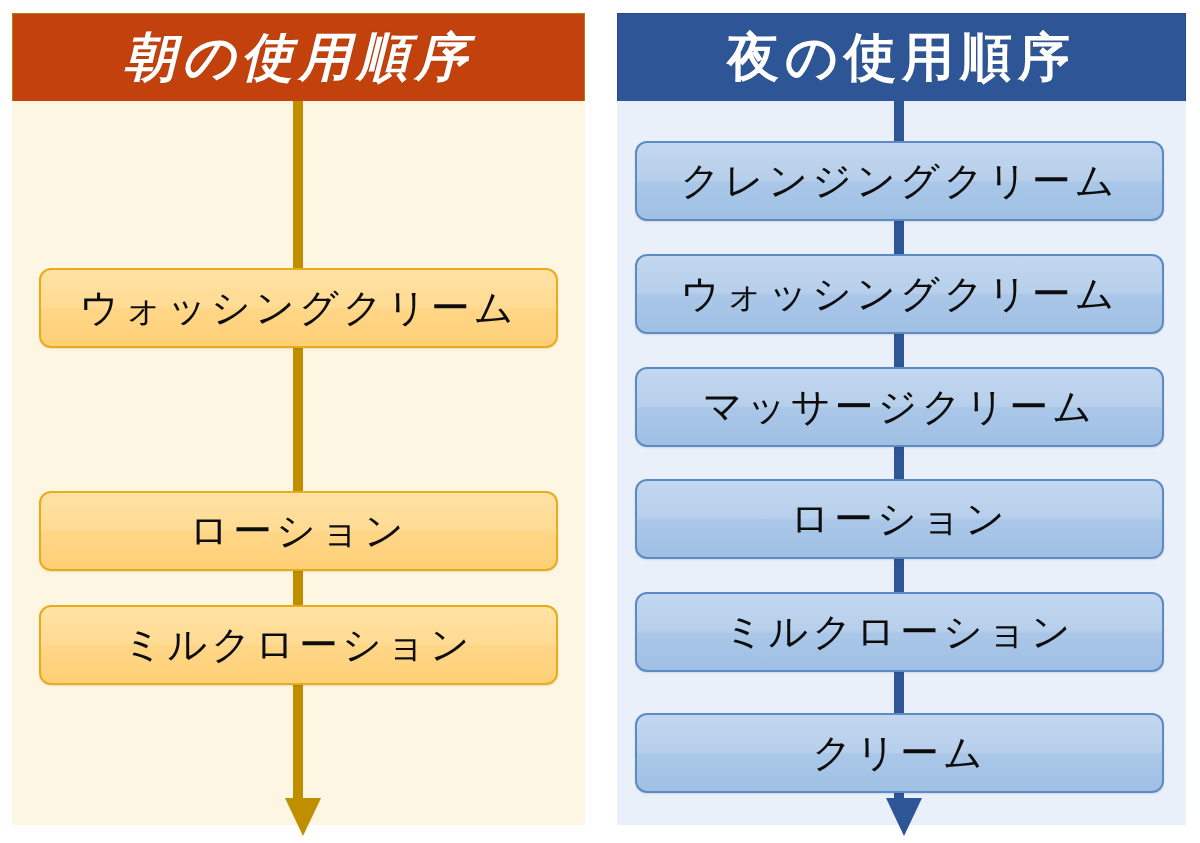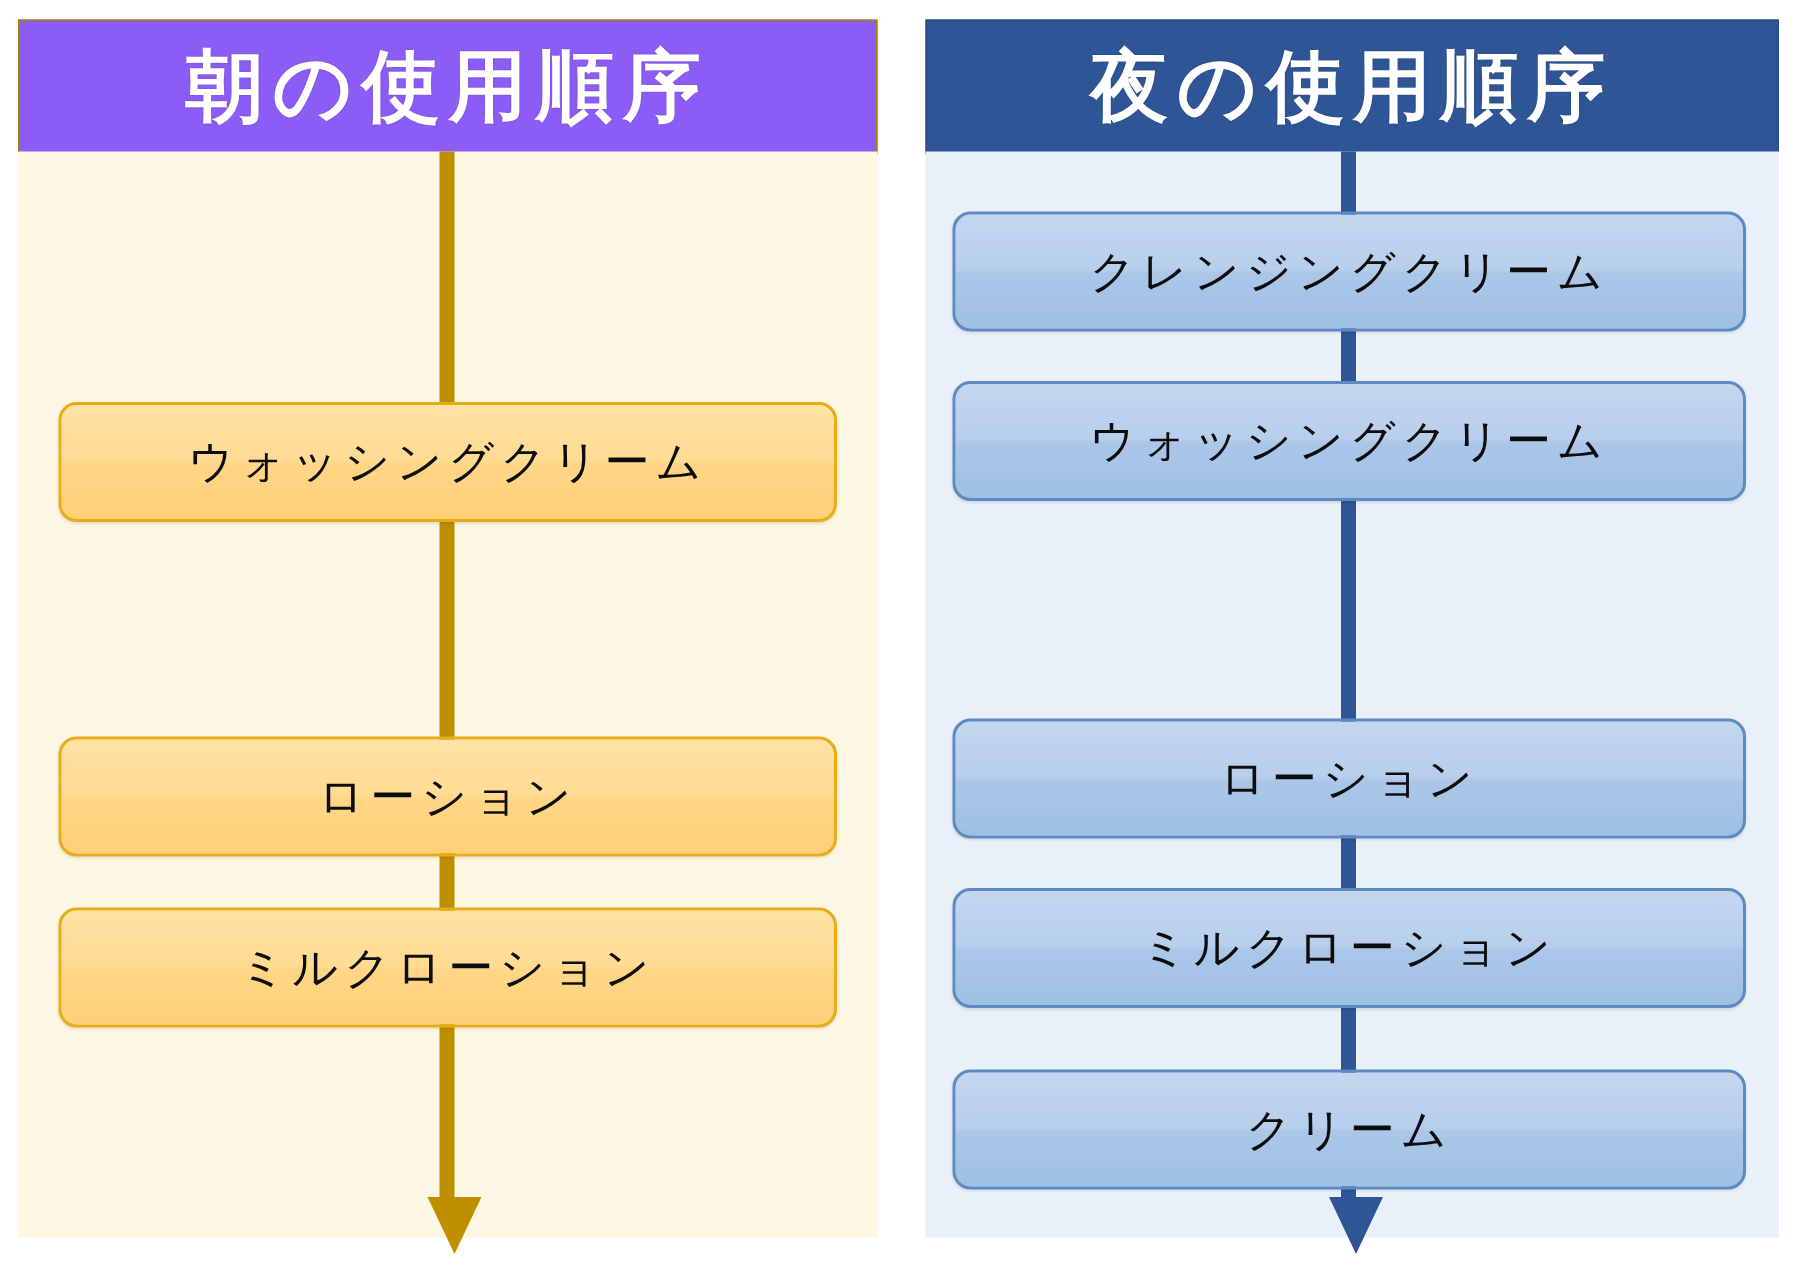--- a/index.html
+++ b/index.html
@@ -45,22 +45,23 @@
     display: flex;
     align-items: center;
     justify-content: center;
     color: #ffffff;
     font-size: 52px;
     font-weight: 700;
     letter-spacing: 6px;
     text-shadow: 0 0 1px rgba(0,0,0,0.25);
   }
   .panel-morning .panel-header {
-    background: #8b5cf6;
+    background: #c2410c;
     border: 1px solid #ad8100;
+    font-style: italic;
   }
   .panel-night .panel-header {
     background: #2e5596;
     border: 1px solid #284a84;
   }
 
   .panel-body {
     position: absolute;
     top: 88px;
     left: 0;
@@ -111,21 +112,21 @@
 
   
   .step {
     position: absolute;
     height: 80px;
     box-sizing: border-box;
     border-radius: 12px;
     display: flex;
     align-items: center;
     justify-content: center;
-    font-size: 30px;
+    font-size: 39px;
     color: #0d0d0d;
     letter-spacing: 4px;
     white-space: nowrap;
   }
   .panel-morning .step {
     left: 27px;
     width: 519px;
     border: 2px solid #e8ac18;
     background: linear-gradient(to bottom, #ffe2a4 0%, #ffdb93 48%, #ffd687 52%, #ffcf76 100%);
     box-shadow: 0 1px 2px rgba(0,0,0,0.10);
@@ -156,19 +157,20 @@
   </div>
 
   <div class="panel panel-night">
     <div class="panel-header">夜の使用順序</div>
     <div class="panel-body">
       <div class="connector connector-night"></div>
       <div class="arrowhead arrowhead-night"></div>
 
       <div class="step" style="top:40px">クレンジングクリーム</div>
       <div class="step" style="top:153px">ウォッシングクリーム</div>
+      <div class="step" style="top:266px">マッサージクリーム</div>
       <div class="step" style="top:378px">ローション</div>
       <div class="step" style="top:491px">ミルクローション</div>
       <div class="step" style="top:612px">クリーム</div>
     </div>
   </div>
 
 </div>
 
 </body></html>

